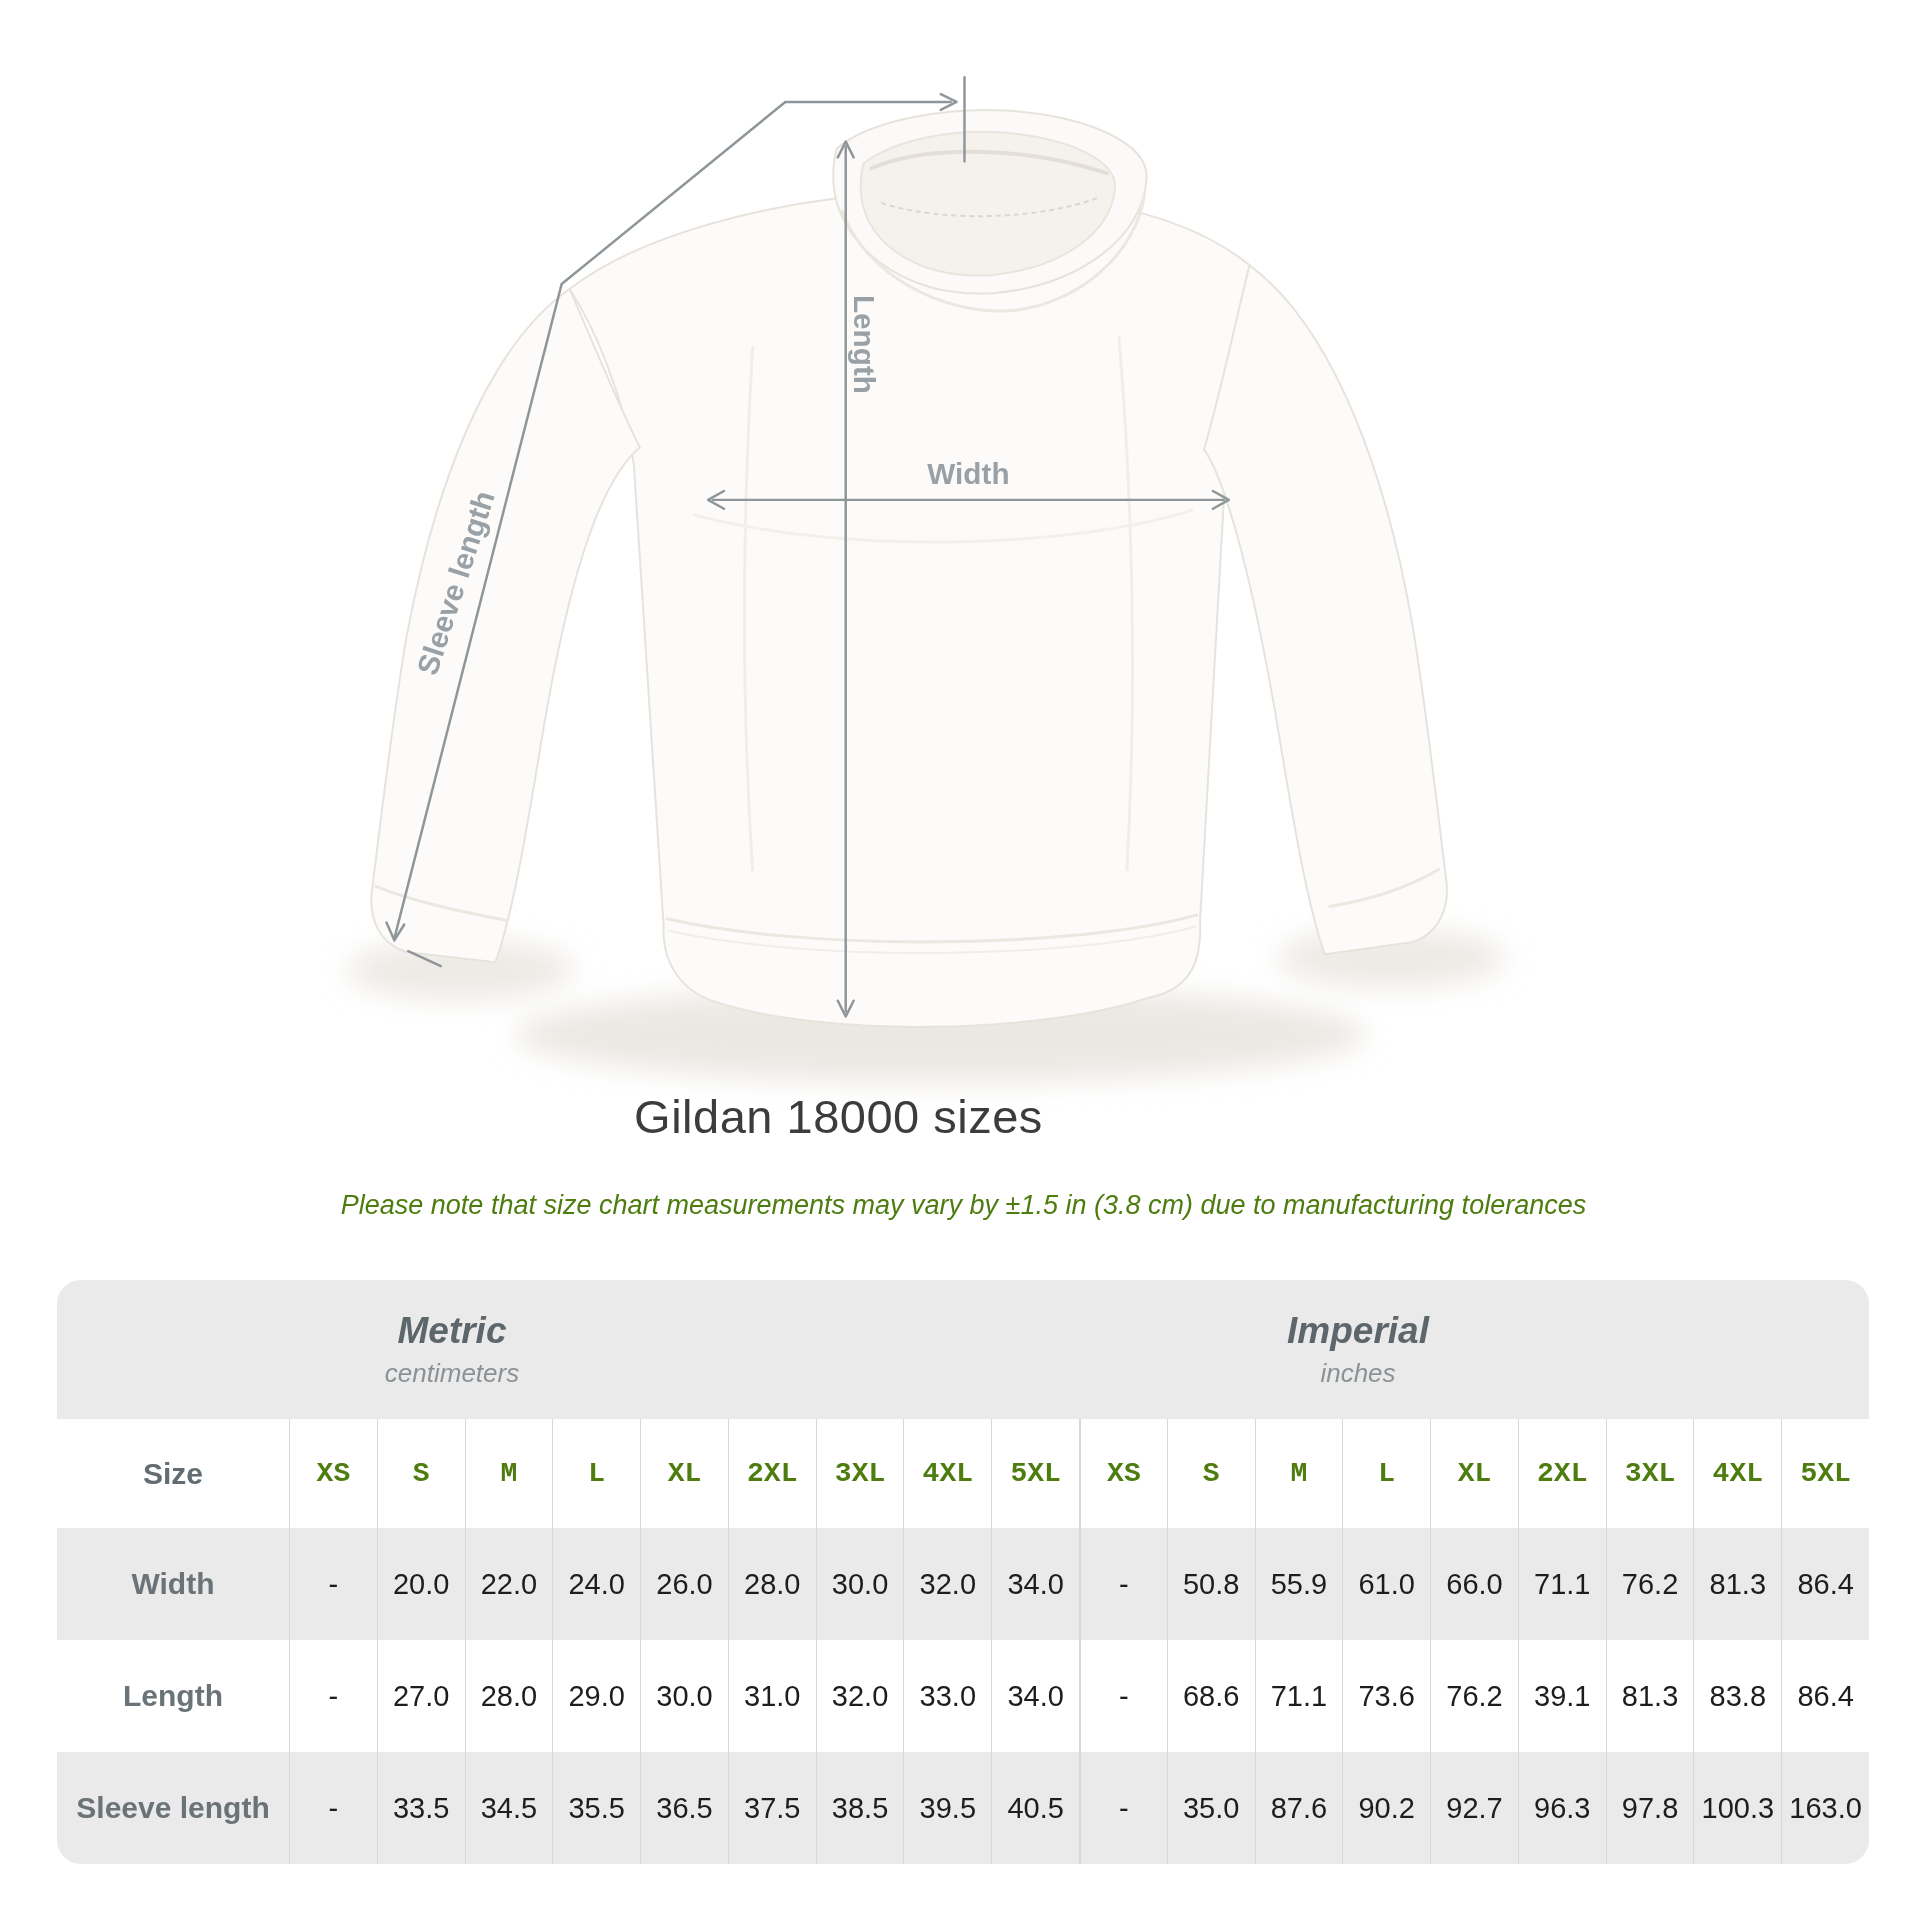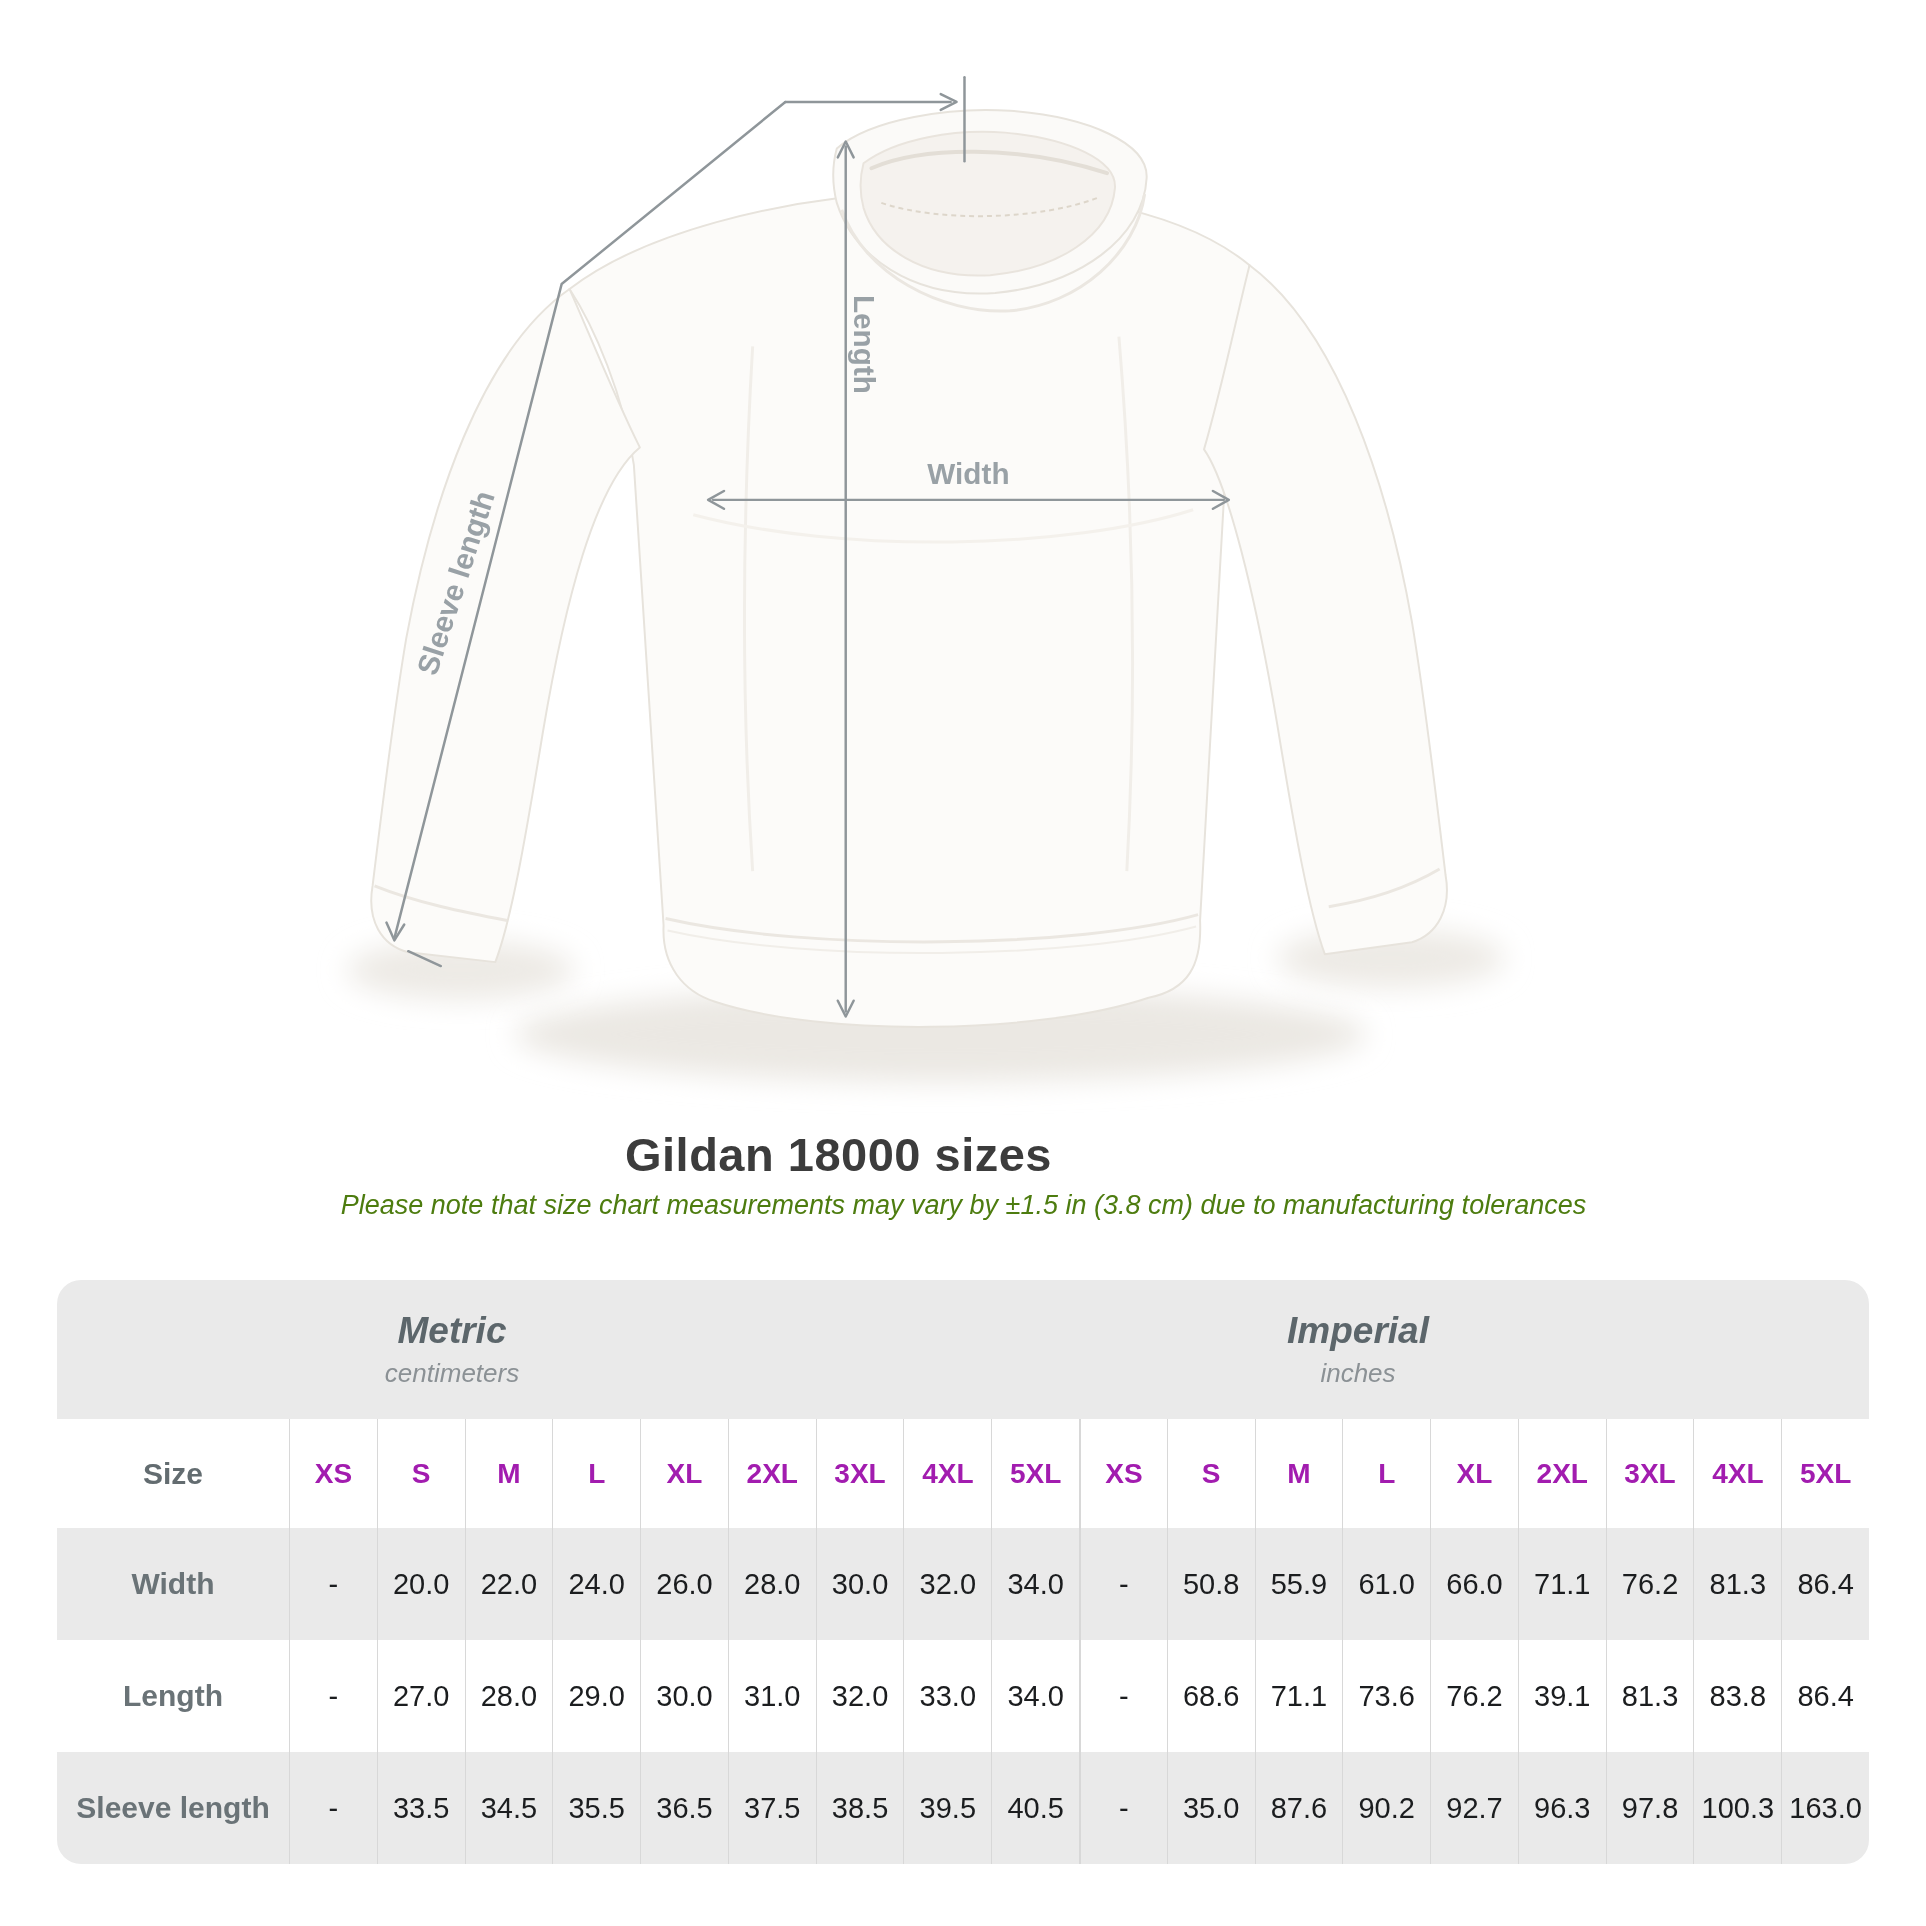--- a/index.html
+++ b/index.html
@@ -4,22 +4,22 @@
 <style>
   * { box-sizing: border-box; margin: 0; padding: 0; }
   html,body { background:#ffffff; }
   body { font-family: "Liberation Sans", sans-serif; }
   .stage{
     position:relative; width:1927px; height:1927px; background:#ffffff; overflow:hidden;
   }
   .diagram-svg{ position:absolute; left:0; top:0; }
 
   .title{
-    position:absolute; left:0; top:1127px; width:1677px; text-align:center;
-    font-size:47px; font-weight:700; color:#3c3c3c; letter-spacing:0.5px;
+    position:absolute; left:0; top:1089px; width:1677px; text-align:center;
+    font-size:47px; font-weight:400; color:#3c3c3c; letter-spacing:0.5px;
   }
   .subtitle{
     position:absolute; left:0; top:1190px; width:1927px; text-align:center;
     font-size:27px; font-style:italic; color:#4d7c0f;
   }
 
   .table-card{
     position:absolute; left:57px; top:1280px; width:1812px; height:583px;
     font-family:"Liberation Sans", sans-serif;
   }
@@ -43,21 +43,21 @@
   .trow.last{ border-radius:0 0 24px 24px; overflow:hidden; }
 
   .cell{
     display:flex; align-items:center; justify-content:center;
     border-left:1px solid #d8d8d8;
     font-size:29px; color:#1b1d1f;
   }
   .cell.first{ border-left:none; }
   .cell.mstart{ border-left-width:2px; }
   .corner{ font-size:30px; font-weight:700; color:#636c70; }
-  .szhead{ font-size:28px; font-weight:700; color:#a21caf; }
+  .szhead{ font-size:28px; font-weight:700; color:#4d7c0f;font-family:Liberation Mono, monospace; }
   .rowlabel{ font-size:30px; font-weight:700; color:#6a7377; }
 </style>
 </head>
 <body>
 
 <div class="stage">
 
   <svg class="diagram-svg" width="1927" height="1168" viewBox="0 0 1946 1180">
     <defs>
       <filter id="soft" x="-50%" y="-50%" width="200%" height="200%">

